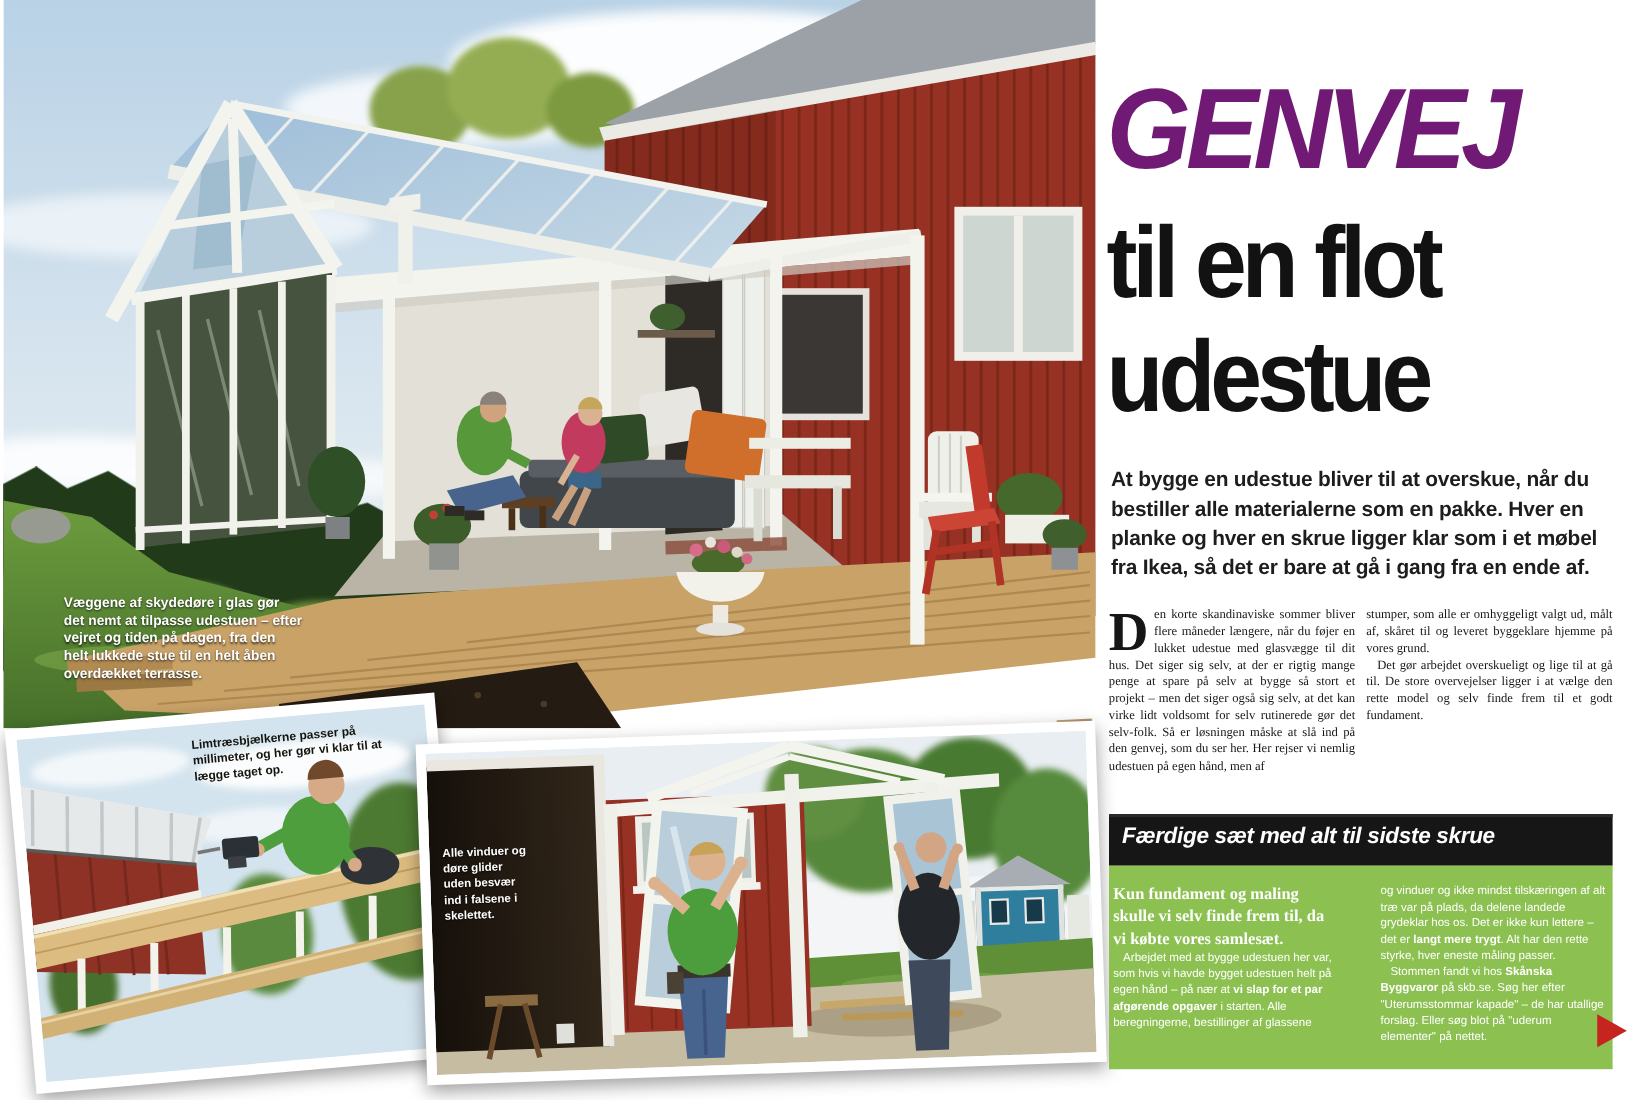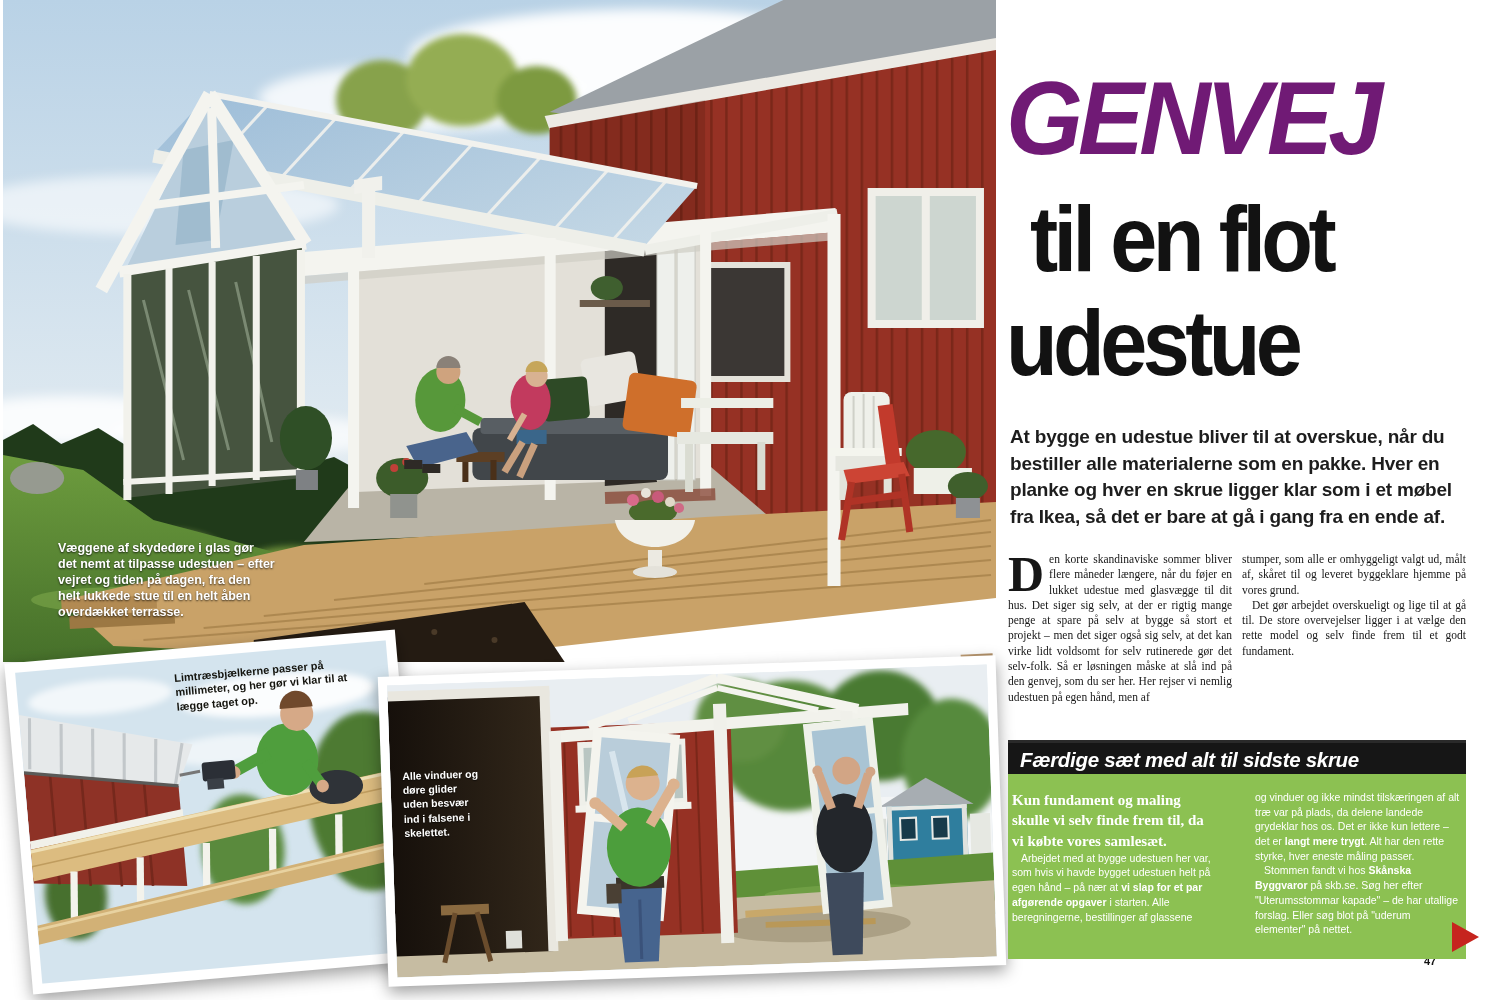--- a/index.html
+++ b/index.html
@@ -25,35 +25,35 @@
   .photo-corner{position:absolute;left:962px;top:654px;width:32px;height:54px;
       background:linear-gradient(135deg,#c3a178,#8f6f4a);transform:rotate(-3deg);z-index:2;}
 
   
   .abs{position:absolute;}
   .kicker{left:1006px;top:66px;font-size:104px;font-weight:bold;font-style:italic;
       letter-spacing:-5px;line-height:1;color:#701a75;}
   .kicker span{display:inline-block;transform:scaleX(.95);transform-origin:left;}
   .title{left:1006px;font-size:92px;font-weight:bold;letter-spacing:-5px;line-height:.95;color:#121212;}
   .title span{display:inline-block;transform:scaleX(.92);transform-origin:left;}
-  .t1{top:196px;margin-left:24px;} .t2{top:300px;}
+  .t1{top:196px;} .t2{top:300px;}
   .lead{left:1010px;top:424px;width:458px;font-size:19px;font-weight:bold;
       color:#1d1d1d;line-height:1.4;letter-spacing:-.2px;}
   .bodycol{width:224px;font-family:"Liberation Serif",serif;font-size:11.5px;
       line-height:1.33;color:#161616;text-align:justify;}
   .bodycol p{margin:0;}
   .bodycol p + p{text-indent:10px;}
   .col1{left:1008px;top:552px;} .col2{left:1242px;top:552px;}
   .dropcap{float:left;font-family:"Liberation Serif",serif;font-weight:bold;
       font-size:50px;line-height:40px;padding:2px 5px 0 0;}
 
   
   .green-box{left:1008px;top:740px;width:458px;z-index:5;}
   .box-header{background:#161616;color:#fff;font-style:italic;font-weight:bold;
-      font-size:20.5px;padding:5px 12px 2px;letter-spacing:-.3px;
+      font-size:20.5px;padding:5px 12px 15px;letter-spacing:-.3px;
       border-top:3px solid #2a2a2a;}
   .box-body{background:#8cc152;display:flex;gap:36px;padding:16px 4px 22px;}
   .box-col{width:50%;color:#fff;font-size:10.5px;line-height:1.4;}
   .box-col p{margin:0;}
   .box-col p + p{text-indent:9px;}
   .box-intro{font-family:"Liberation Serif",serif;font-weight:bold;font-size:15px;
       line-height:1.35;margin:0 0 12px 0;}
   .bld{font-weight:bold;}
   .continue-arrow{left:1452px;top:922px;width:0;height:0;z-index:6;
       border-top:15px solid transparent;border-bottom:15px solid transparent;

